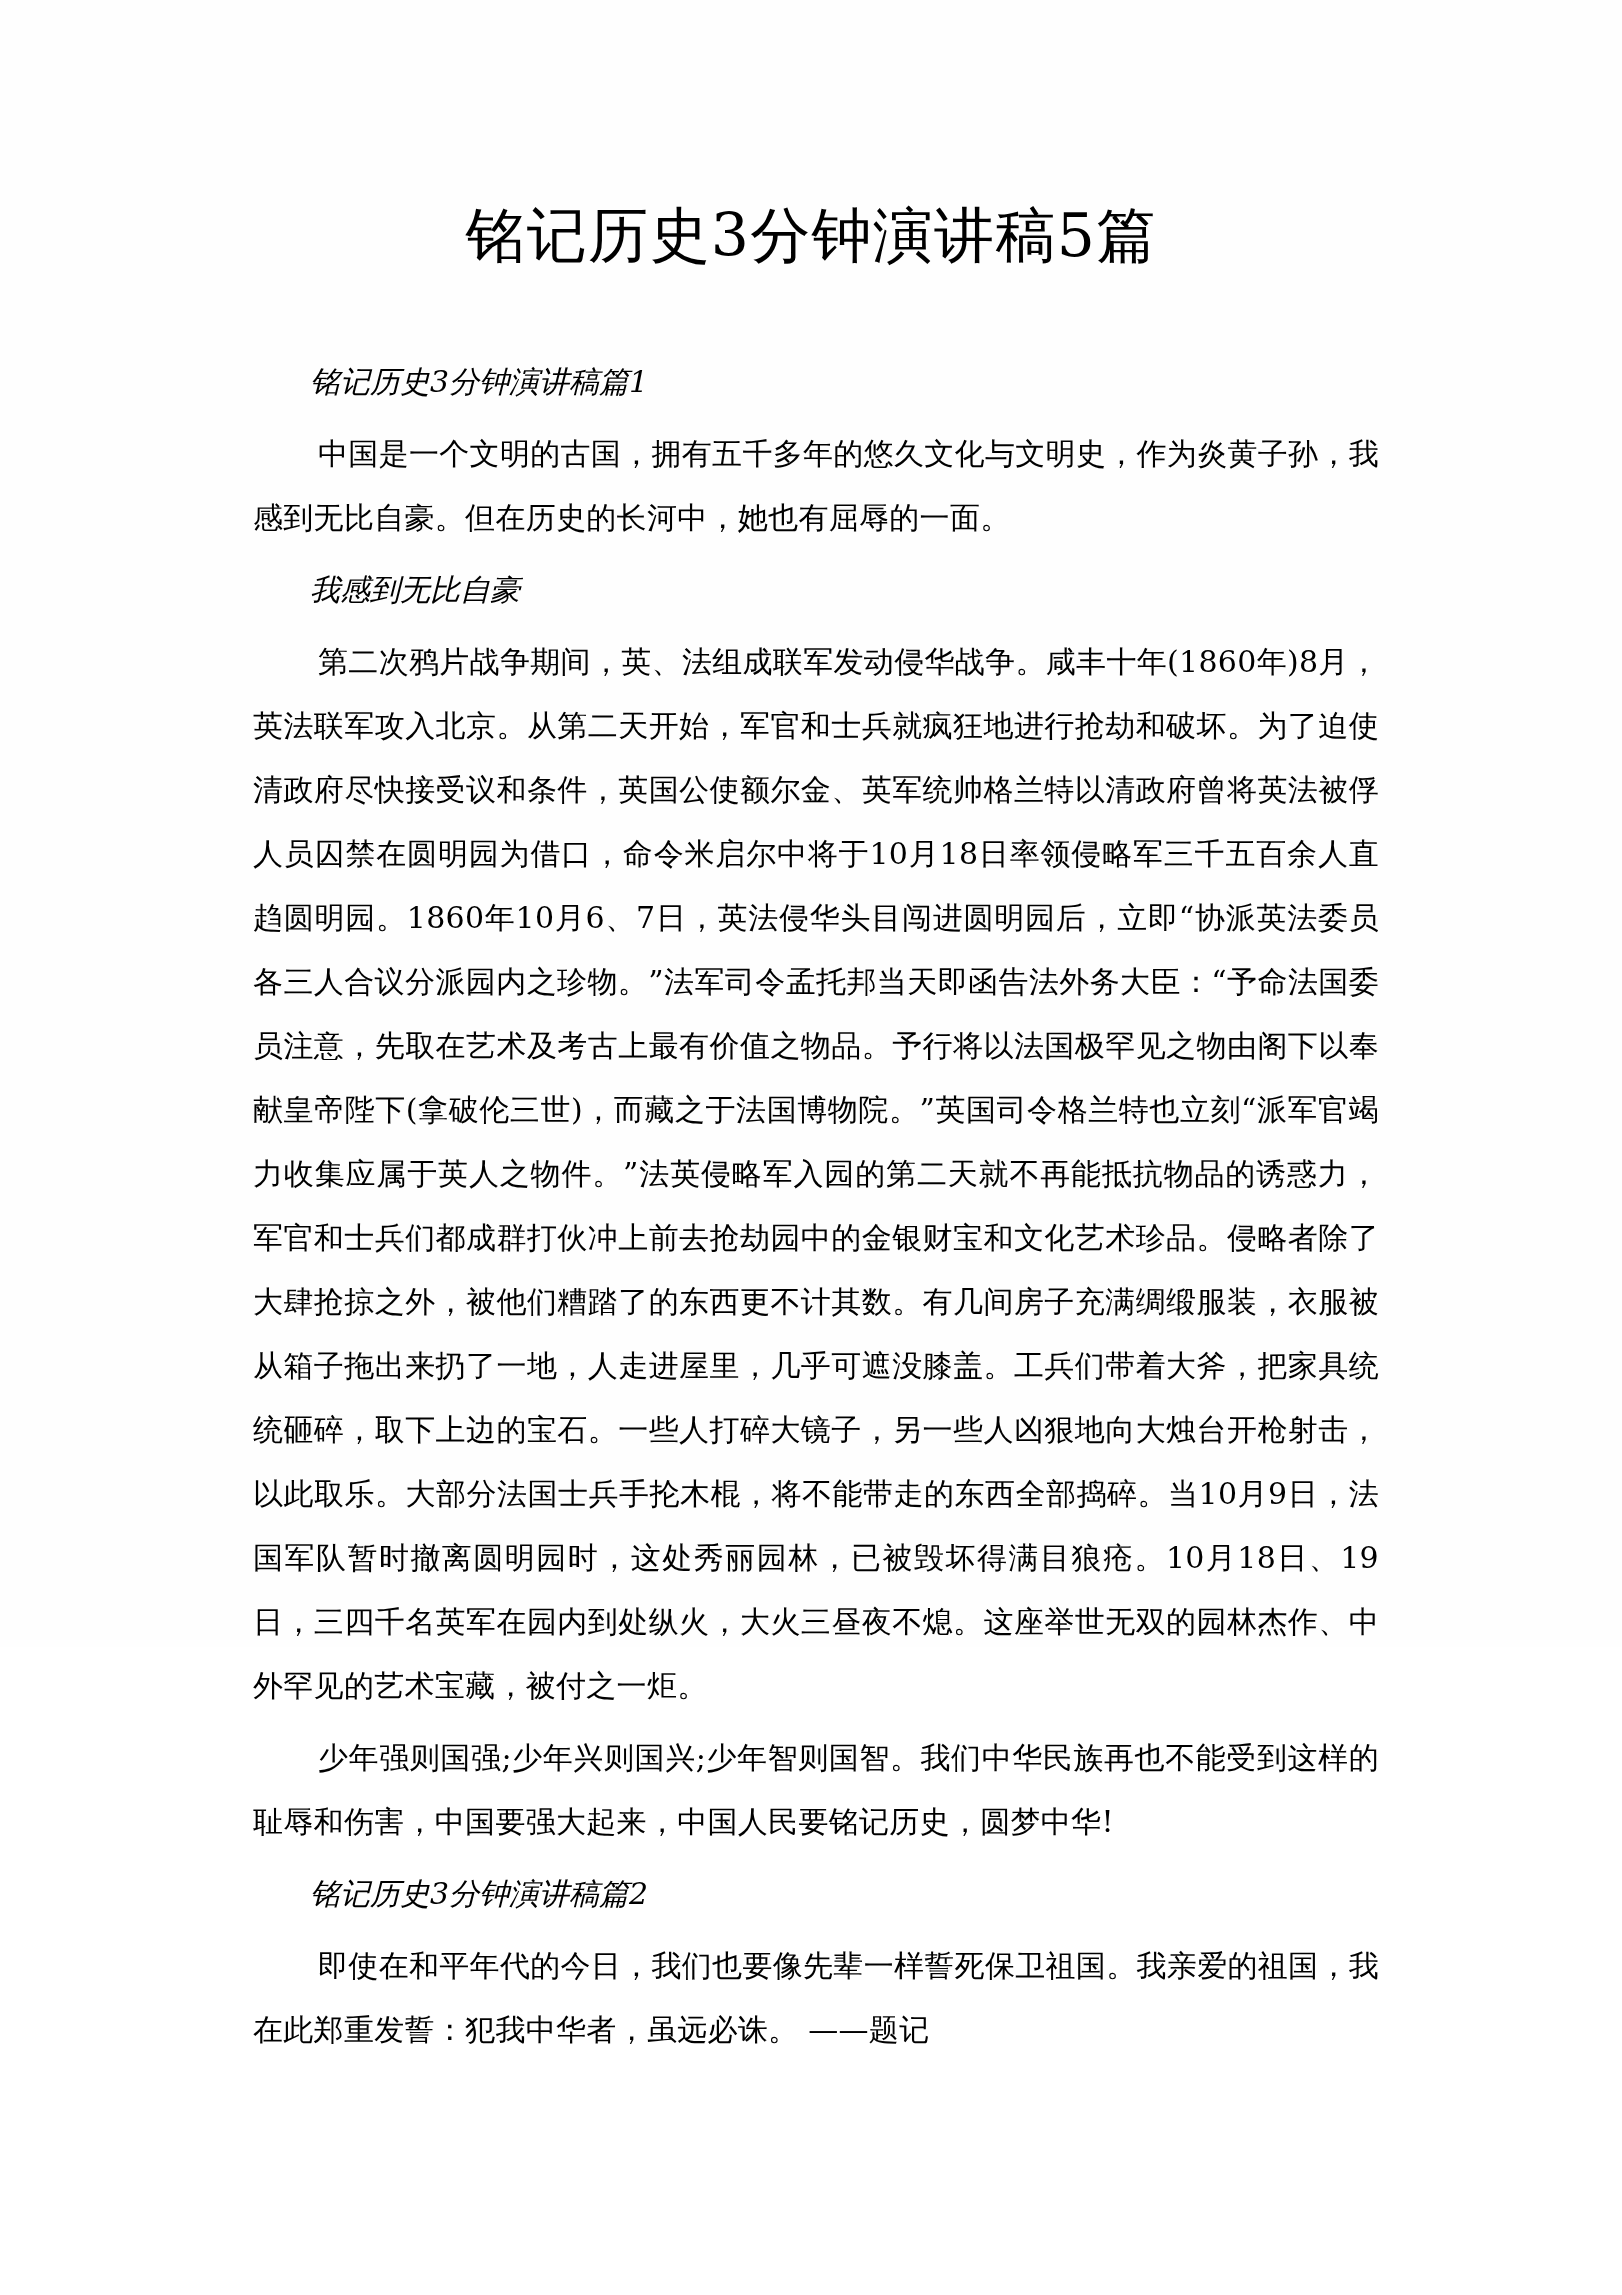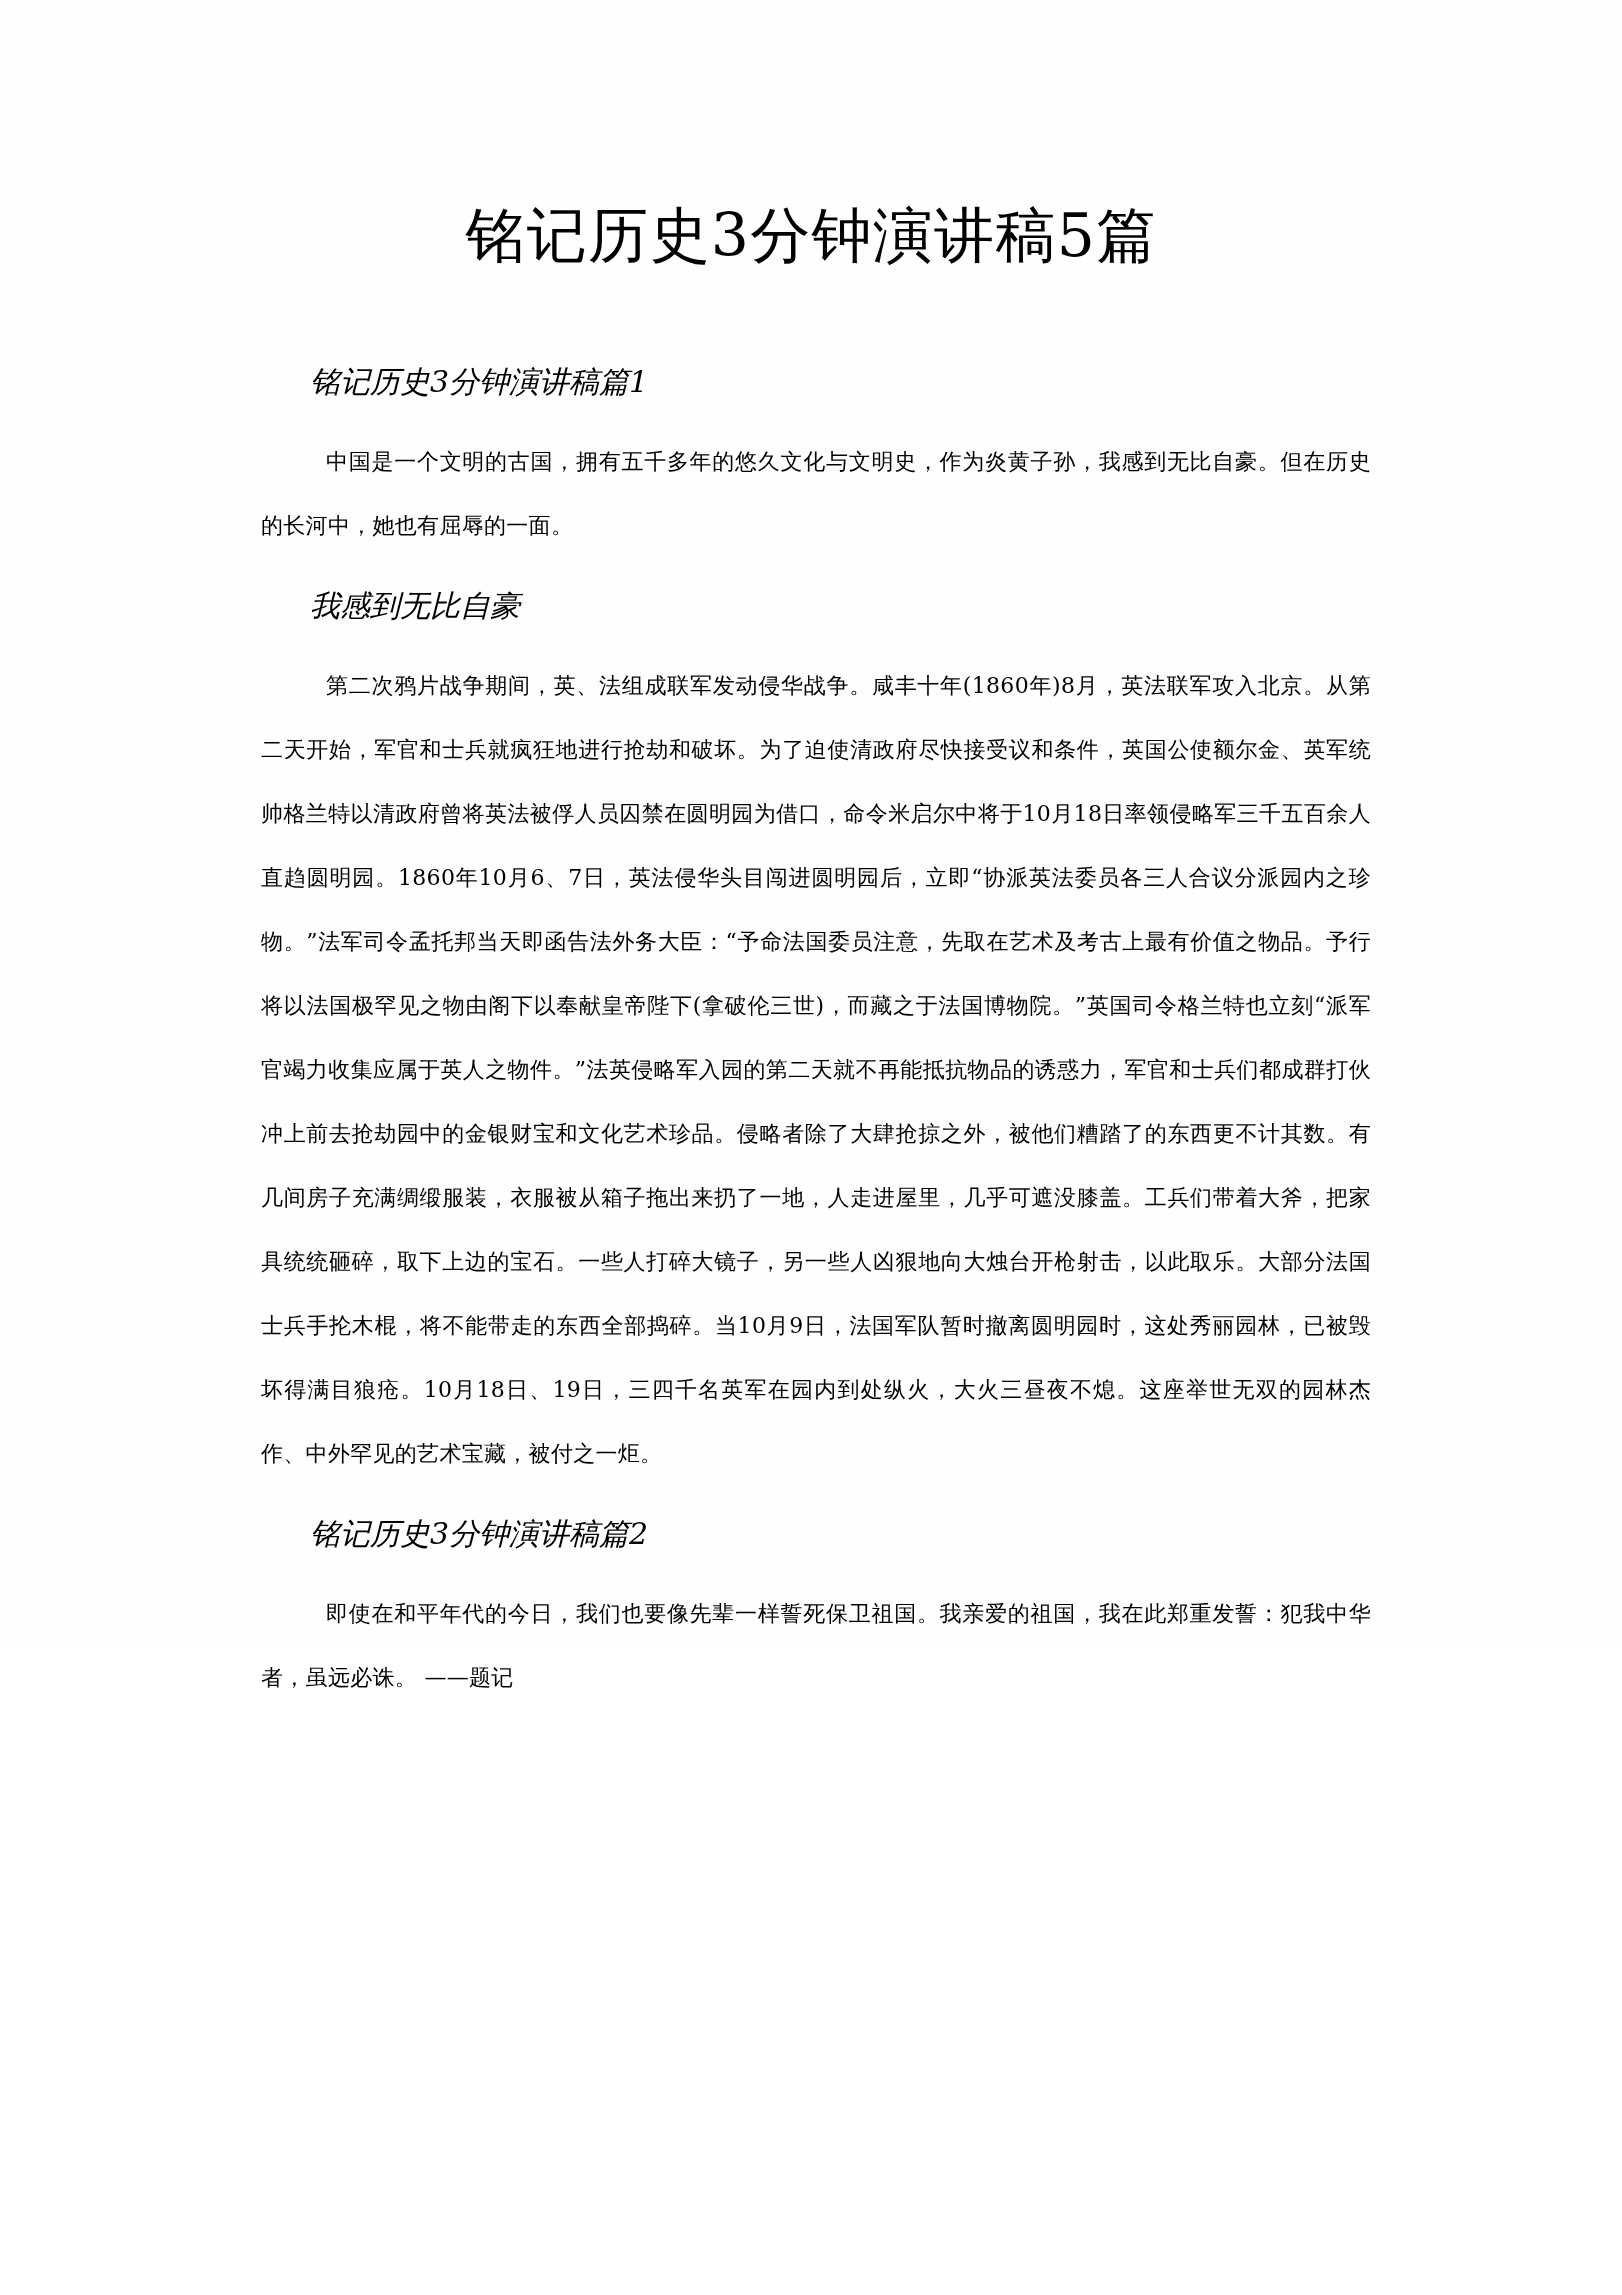--- a/index.html
+++ b/index.html
@@ -35,23 +35,23 @@
     font-weight: normal;
     margin: 0;
   }
   .body {
     position: absolute;
     left: 245px;
     top: 350px;
     width: 1142px;
   }
   .para {
-    font-size: 22px;
+    font-size: 30px;
     line-height: 64px;
-    margin: 16px;
+    margin: 8px;
     text-align: justify;
     text-justify: inter-character;
     letter-spacing: 0.3px;
     word-break: break-all;
   }
   .indent {
     text-indent: 65px;
   }
   .heading {
     font-size: 30px;
@@ -65,17 +65,18 @@
 <body>
 
 <div class="page">
   <h1 class="title">铭记历史3分钟演讲稿5篇</h1>
 
   <div class="body">
     <p class="heading">铭记历史3分钟演讲稿篇1</p>
     <p class="para indent">中国是一个文明的古国，拥有五千多年的悠久文化与文明史，作为炎黄子孙，我感到无比自豪。但在历史的长河中，她也有屈辱的一面。</p>
     <p class="heading">我感到无比自豪</p>
     <p class="para indent">第二次鸦片战争期间，英、法组成联军发动侵华战争。咸丰十年(1860年)8月，英法联军攻入北京。从第二天开始，军官和士兵就疯狂地进行抢劫和破坏。为了迫使清政府尽快接受议和条件，英国公使额尔金、英军统帅格兰特以清政府曾将英法被俘人员囚禁在圆明园为借口，命令米启尔中将于10月18日率领侵略军三千五百余人直趋圆明园。1860年10月6、7日，英法侵华头目闯进圆明园后，立即“协派英法委员各三人合议分派园内之珍物。”法军司令孟托邦当天即函告法外务大臣：“予命法国委员注意，先取在艺术及考古上最有价值之物品。予行将以法国极罕见之物由阁下以奉献皇帝陛下(拿破伦三世)，而藏之于法国博物院。”英国司令格兰特也立刻“派军官竭力收集应属于英人之物件。”法英侵略军入园的第二天就不再能抵抗物品的诱惑力，军官和士兵们都成群打伙冲上前去抢劫园中的金银财宝和文化艺术珍品。侵略者除了大肆抢掠之外，被他们糟踏了的东西更不计其数。有几间房子充满绸缎服装，衣服被从箱子拖出来扔了一地，人走进屋里，几乎可遮没膝盖。工兵们带着大斧，把家具统统砸碎，取下上边的宝石。一些人打碎大镜子，另一些人凶狠地向大烛台开枪射击，以此取乐。大部分法国士兵手抡木棍，将不能带走的东西全部捣碎。当10月9日，法国军队暂时撤离圆明园时，这处秀丽园林，已被毁坏得满目狼疮。10月18日、19日，三四千名英军在园内到处纵火，大火三昼夜不熄。这座举世无双的园林杰作、中外罕见的艺术宝藏，被付之一炬。</p>
+    <p class="para indent">少年强则国强;少年兴则国兴;少年智则国智。我们中华民族再也不能受到这样的耻辱和伤害，中国要强大起来，中国人民要铭记历史，圆梦中华!</p>
     <p class="heading">铭记历史3分钟演讲稿篇2</p>
     <p class="para indent">即使在和平年代的今日，我们也要像先辈一样誓死保卫祖国。我亲爱的祖国，我在此郑重发誓：犯我中华者，虽远必诛。 ——题记</p>
   </div>
 </div>
 
 
 </body></html>

